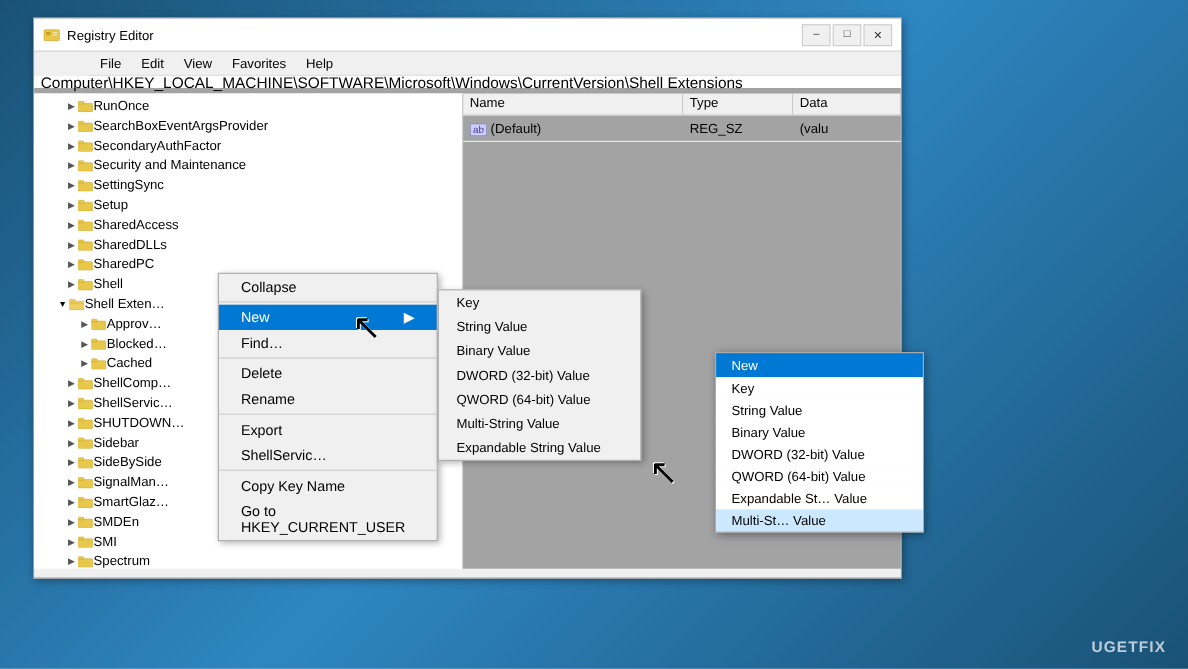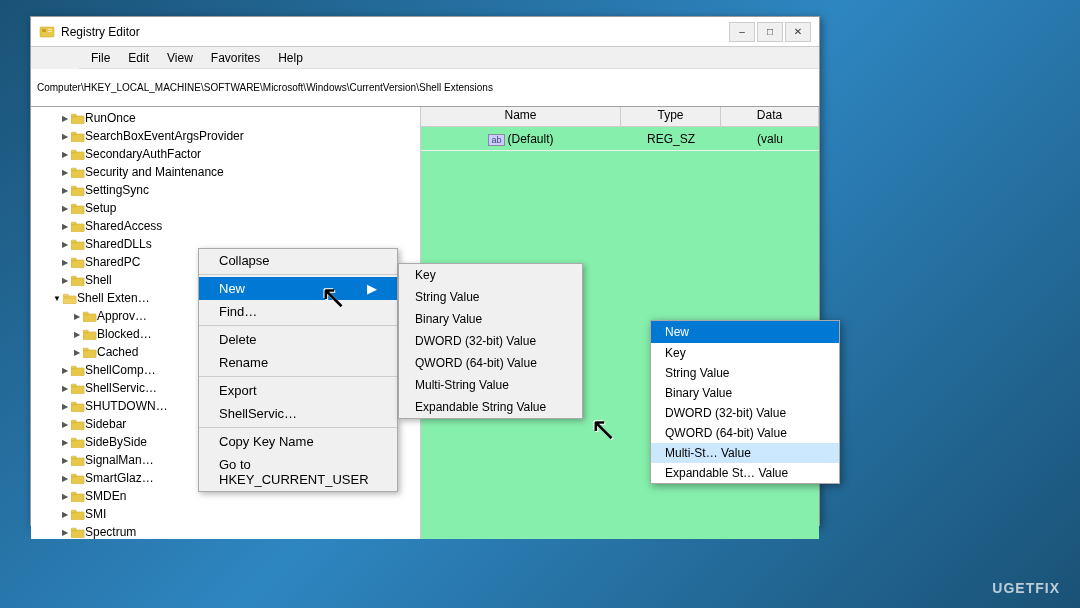--- a/index.html
+++ b/index.html
@@ -77,26 +77,26 @@
       margin-left: 48px;
     }
     .menu-item {
       padding: 2px 8px;
       cursor: pointer;
       font-size: 12px;
     }
 
     .address-bar {
       background: #fff;
-      height: 38px;
+      height: 16px;
       display: flex;
       align-items: center;
       padding: 0 6px;
-      border-bottom: 1px solid #a3a3a3;
-      font-size: 10px;
+      border-bottom: 5px solid #a3a3a3;
+      font-size: 14px;
       color: #000;
     }
 
     .main-area {
       display: flex;
       height: calc(100% - 76px);
     }
 
     
     .tree-pane {
@@ -125,23 +125,22 @@
       align-items: center;
       justify-content: center;
       font-size: 8px;
       color: #555;
     }
     .tree-arrow.expanded { color: #000; }
 
     
     .right-pane {
       flex: 1;
-      background: #86efac;
+      background: #a3a3a3;
       overflow: hidden;
-      text-align: center;
     }
     .right-pane-header {
       display: flex;
       background: #f0f0f0;
       border-bottom: 1px solid #ccc;
       height: 20px;
     }
     .col-header {
       padding: 1px 6px;
       font-size: 12px;
@@ -535,17 +534,17 @@
 
 <div style="position:absolute; top:320px; left:650px; background:#f8f8f8; border:1px solid #aaa; box-shadow:2px 2px 8px rgba(0,0,0,0.4); width:190px; z-index:15; padding:0;">
 
   <div style="background:#0078d4; color:#fff; padding:4px 14px; font-size:12px; cursor:pointer;">New</div>
 
   <div style="padding:3px 14px; font-size:12px; cursor:pointer; background:#fff;">Key</div>
   <div style="padding:3px 14px; font-size:12px; cursor:pointer; background:#fff;">String Value</div>
   <div style="padding:3px 14px; font-size:12px; cursor:pointer; background:#fff;">Binary Value</div>
   <div style="padding:3px 14px; font-size:12px; cursor:pointer; background:#fff;">DWORD (32-bit) Value</div>
   <div style="padding:3px 14px; font-size:12px; cursor:pointer; background:#fff;">QWORD (64-bit) Value</div>
+  <div style="padding:3px 14px; font-size:12px; cursor:pointer; background:#fff;">Expandable St… Value</div>
   <div style="padding:3px 14px; font-size:12px; cursor:pointer; background:#cce8ff;">Multi-St… Value</div>
-  <div style="padding:3px 14px; font-size:12px; cursor:pointer; background:#fff;">Expandable St… Value</div>
 </div>
 
 <div class="watermark">UGETFIX</div>
 
 </body></html>

